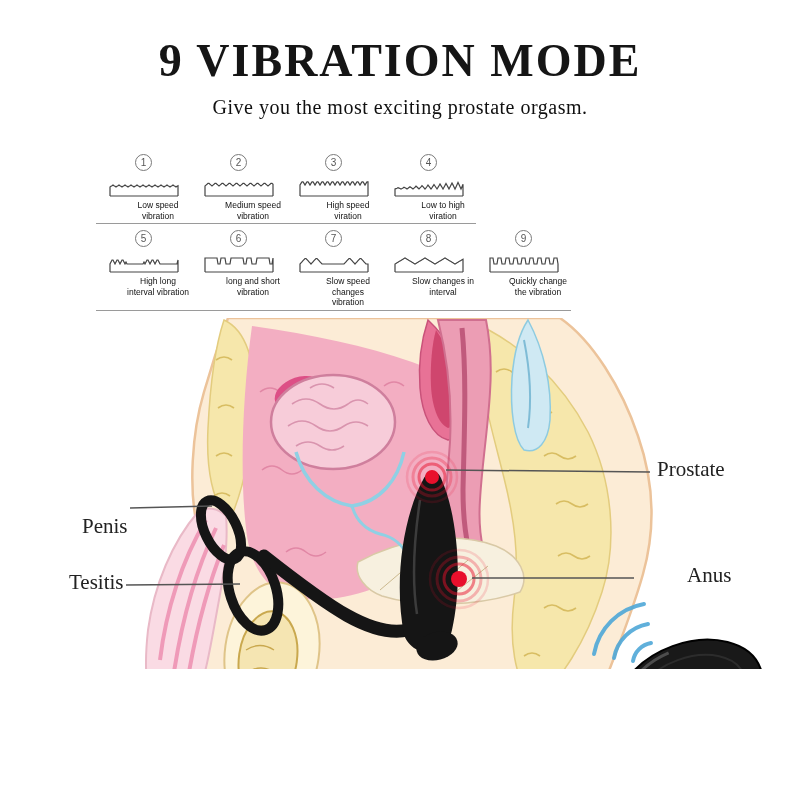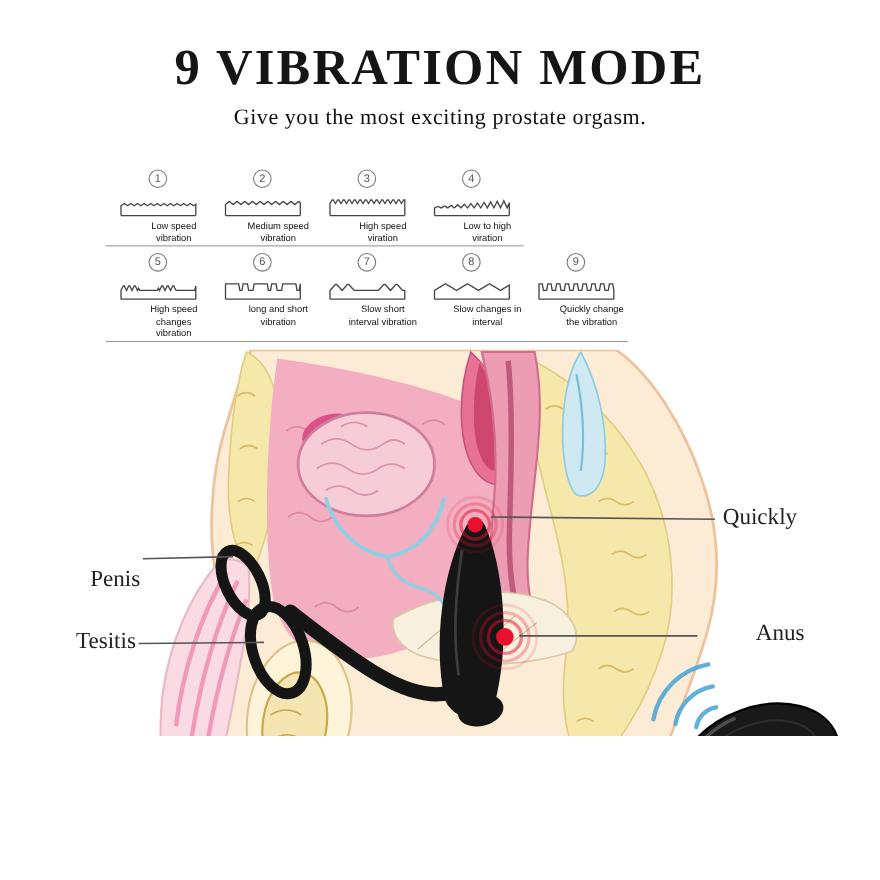--- a/index.html
+++ b/index.html
@@ -69,37 +69,37 @@
         <div class="mode-label">Low to high  viration</div>
       </div>
     </div>
   <div class="modes-row" id="modes-row-2">
       <div class="mode">
         <div class="mode-num">5</div>
         <svg class="mode-wave" width="76" height="27" viewBox="0 0 76 27">
           <polyline points="4,24 4,16 5,14 6,12 7,12 8,14 9,16 10,14 11,12 12,12 13,14 14,16 15,14 16,12 17,12 18,14 19,16 20,14 21,16 22,16 23,16 24,16 25,16 26,16 27,16 28,16 29,16 30,16 31,16 32,16 33,16 34,16 35,16 36,16 37,16 38,14 39,16 40,14 41,12 42,12 43,14 44,16 45,14 46,12 47,12 48,14 49,16 50,14 51,12 52,12 53,14 54,16 55,16 56,16 57,16 58,16 59,16 60,16 61,16 62,16 63,16 64,16 65,16 66,16 67,16 68,16 69,16 70,16 71,16 72,12 72,24" fill="none" stroke="#444" stroke-width="1.2"></polyline>
           <line x1="4" y1="24" x2="72" y2="24" stroke="#444" stroke-width="1.2"></line>
         </svg>
-        <div class="mode-label">High speed changes vibration</div>
+        <div class="mode-label">High long interval vibration</div>
       </div>
       <div class="mode">
         <div class="mode-num">6</div>
         <svg class="mode-wave" width="76" height="27" viewBox="0 0 76 27">
           <polyline points="4,24 4,10 5,10 6,10 7,10 8,10 9,10 10,10 11,10 12,10 13,10 14,10 15,10 16,10 17,16 18,16 19,16 20,10 21,10 22,10 23,10 24,10 25,16 26,16 27,16 28,16 29,16 30,10 31,10 32,10 33,10 34,10 35,10 36,10 37,10 38,10 39,10 40,10 41,10 42,10 43,16 44,16 45,16 46,10 47,10 48,10 49,10 50,10 51,16 52,16 53,16 54,16 55,16 56,10 57,10 58,10 59,10 60,10 61,10 62,10 63,10 64,10 65,10 66,10 67,10 68,10 69,16 70,16 71,16 72,10 72,24" fill="none" stroke="#444" stroke-width="1.2"></polyline>
           <line x1="4" y1="24" x2="72" y2="24" stroke="#444" stroke-width="1.2"></line>
         </svg>
         <div class="mode-label">long and short vibration</div>
       </div>
       <div class="mode">
         <div class="mode-num">7</div>
         <svg class="mode-wave" width="76" height="27" viewBox="0 0 76 27">
           <polyline points="4,24 4,16 5,14.9 6,13.8 7,12.7 8,11.6 9,10.5 10,10.5 11,11.6 12,12.7 13,13.8 14,14.9 15,16 16,14.9 17,13.8 18,12.7 19,11.6 20,10.5 21,10.5 22,11.6 23,12.7 24,13.8 25,14.9 26,16 27,16 28,16 29,16 30,16 31,16 32,16 33,16 34,16 35,16 36,16 37,16 38,16 39,16 40,16 41,16 42,16 43,16 44,16 45,16 46,16 47,16 48,16 49,14.9 50,13.8 51,12.7 52,11.6 53,10.5 54,10.5 55,11.6 56,12.7 57,13.8 58,14.9 59,16 60,14.9 61,13.8 62,12.7 63,11.6 64,10.5 65,10.5 66,11.6 67,12.7 68,13.8 69,14.9 70,16 71,16 72,16 72,24" fill="none" stroke="#444" stroke-width="1.2"></polyline>
           <line x1="4" y1="24" x2="72" y2="24" stroke="#444" stroke-width="1.2"></line>
         </svg>
-        <div class="mode-label">Slow short interval vibration</div>
+        <div class="mode-label">Slow speed changes vibration</div>
       </div>
       <div class="mode">
         <div class="mode-num">8</div>
         <svg class="mode-wave" width="76" height="27" viewBox="0 0 76 27">
           <polyline points="4,24 4,16 5,15.4 6,14.8 7,14.2 8,13.6 9,13 10,12.4 11,11.8 12,11.2 13,10.6 14,10 15,10.6 16,11.2 17,11.8 18,12.4 19,13 20,13.6 21,14.2 22,14.8 23,15.4 24,16 25,15.4 26,14.8 27,14.2 28,13.6 29,13 30,12.4 31,11.8 32,11.2 33,10.6 34,10 35,10.6 36,11.2 37,11.8 38,12.4 39,13 40,13.6 41,14.2 42,14.8 43,15.4 44,16 45,15.4 46,14.8 47,14.2 48,13.6 49,13 50,12.4 51,11.8 52,11.2 53,10.6 54,10 55,10.6 56,11.2 57,11.8 58,12.4 59,13 60,13.6 61,14.2 62,14.8 63,15.4 64,16 65,15.4 66,14.8 67,14.2 68,13.6 69,13 70,12.4 71,11.8 72,11.2 72,24" fill="none" stroke="#444" stroke-width="1.2"></polyline>
           <line x1="4" y1="24" x2="72" y2="24" stroke="#444" stroke-width="1.2"></line>
         </svg>
         <div class="mode-label">Slow changes in interval</div>
       </div>
       <div class="mode">
@@ -260,16 +260,16 @@
       <ellipse rx="57" ry="36" fill="none" stroke="#2c2c2c" stroke-width="2"></ellipse>
       <circle cx="-4" cy="-2" r="23" fill="#d5122e"></circle>
       <path d="M-4,10 C-15,1 -18,-9 -11,-13 C-7,-15 -4,-11 -4,-9
                C-4,-11 -1,-15 3,-13 C10,-9 7,1 -4,10 Z" fill="#a30b22"></path>
       <circle cx="28" cy="18" r="4" fill="#3a3a3a"></circle>
     </g>
   </svg>
 
   <div class="ana-label" id="penis-label">Penis</div>
   <div class="ana-label" id="tesitis-label">Tesitis</div>
-  <div class="ana-label" id="prostate-label">Quickly</div>
+  <div class="ana-label" id="prostate-label">Prostate</div>
   <div class="ana-label" id="anus-label">Anus</div>
 
 </div>
 
 </body></html>

